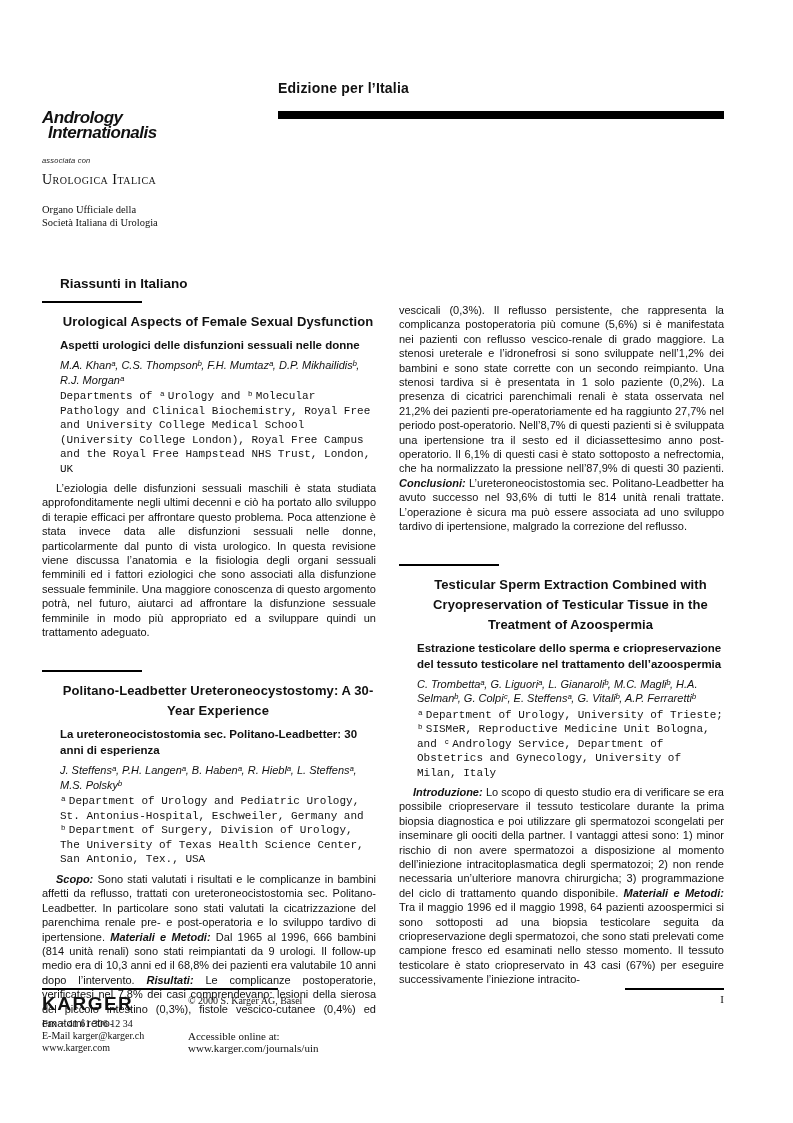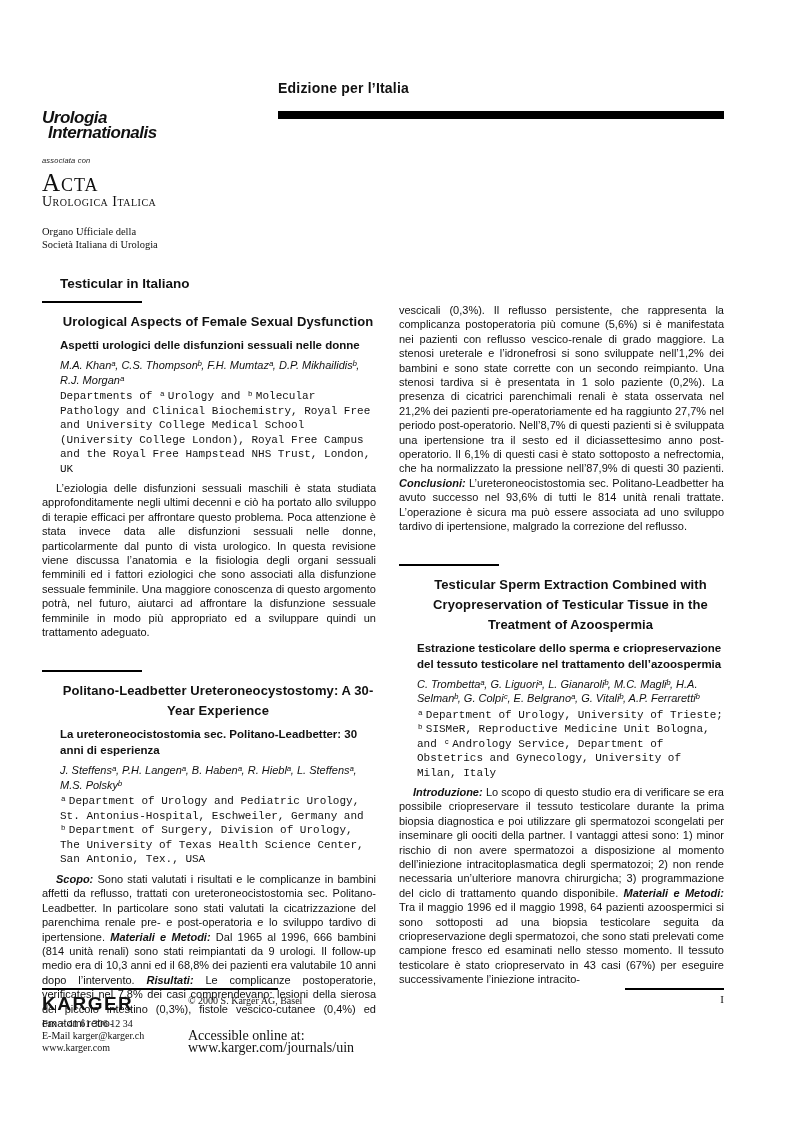--- a/index.html
+++ b/index.html
@@ -71,53 +71,52 @@
     font-family:Liberation Serif, serif;font-size:10px;
   }
   .contact{
     position:absolute;left:42px;top:1018px;
     font-family:"Liberation Serif","DejaVu Serif",serif;
     font-size:10px;line-height:12px;
   }
   .online{
     position:absolute;left:188px;top:1030px;
     font-family:"Liberation Serif","DejaVu Serif",serif;
-    font-size:14px;line-height:12px;
+    font-size:11px;line-height:12px;
   }
   .page-number{
     position:absolute;left:700px;top:993px;width:24px;text-align:right;
     font-family:"Liberation Serif","DejaVu Serif",serif;font-size:11px;
   }
 </style>
 </head>
 <body>
 
 <div class="page">
 
   <div class="edition-title">Edizione per l’Italia</div>
   <div class="header-bar"></div>
 
   <div class="masthead">
     <div class="journal-logo">
-      <div class="l1">Urologia</div>
+      <div class="l1">Andrology</div>
       <div class="l2">Internationalis</div>
     </div>
     <div class="associata">associata con</div>
     <div class="acta">
-      <div class="a1">Acta</div>
       <div class="a2">Urologica Italica</div>
     </div>
     <div class="organo">
       <div>Organo Ufficiale della</div>
       <div>Società Italiana di Urologia</div>
     </div>
   </div>
 
   <div class="col col-left">
-    <div class="section-title">Testicular in Italiano</div>
+    <div class="section-title">Riassunti in Italiano</div>
     <div class="rule"></div>
 
     <div>
       <div class="art-title">Urological Aspects of Female Sexual Dysfunction</div>
       <div class="art-subtitle">Aspetti urologici delle disfunzioni sessuali nelle donne</div>
       <div class="art-authors">M.A. Khanᵃ, C.S. Thompsonᵇ, F.H. Mumtazᵃ, D.P. Mikhailidisᵇ, R.J. Morganᵃ</div>
       <div class="art-affil">Departments of ᵃ Urology and ᵇ Molecular Pathology and Clinical Biochemistry, Royal Free and University College Medical School (University College London), Royal Free Campus and the Royal Free Hampstead NHS Trust, London, UK</div>
       <div class="abstract indent"><span>L’eziologia delle disfunzioni sessuali maschili è stata studiata approfonditamente negli ultimi decenni e ciò ha portato allo sviluppo di terapie efficaci per affrontare questo problema. Poca attenzione è stata invece data alle disfunzioni sessuali nelle donne, particolarmente dal punto di vista urologico. In questa revisione viene discussa l’anatomia e la fisiologia degli organi sessuali femminili ed i fattori eziologici che sono associati alla disfunzione sessuale femminile. Una maggiore conoscenza di questo argomento potrà, nel futuro, aiutarci ad affrontare la disfunzione sessuale femminile in modo più appropriato ed a sviluppare quindi un trattamento adeguato.</span></div>
     </div>
 
@@ -133,21 +132,21 @@
   </div>
 
   <div class="col col-right">
     <div class="abstract continuation"><span>vescicali (0,3%). Il reflusso persistente, che rappresenta la complicanza postoperatoria più comune (5,6%) si è manifestata nei pazienti con reflusso vescico-renale di grado maggiore. La stenosi ureterale e l’idronefrosi si sono sviluppate nell’1,2% dei bambini e sono state corrette con un secondo reimpianto. Una stenosi tardiva si è presentata in 1 solo paziente (0,2%). La presenza di cicatrici parenchimali renali è stata osservata nel 21,2% dei pazienti pre-operatoriamente ed ha raggiunto 27,7% nel periodo post-operatorio. Nell’8,7% di questi pazienti si è sviluppata una ipertensione tra il sesto ed il diciassettesimo anno post-operatorio. Il 6,1% di questi casi è stato sottoposto a nefrectomia, che ha normalizzato la pressione nell’87,9% di questi 30 pazienti. </span><span class="run-em">Conclusioni: </span><span>L’ureteroneocistostomia sec. Politano-Leadbetter ha avuto successo nel 93,6% di tutti le 814 unità renali trattate. L’operazione è sicura ma può essere associata ad uno sviluppo tardivo di ipertensione, malgrado la correzione del reflusso.</span></div>
 
     <div class="rule r3"></div>
 
     <div>
       <div class="art-title">Testicular Sperm Extraction Combined with Cryopreservation of Testicular Tissue in the Treatment of Azoospermia</div>
       <div class="art-subtitle">Estrazione testicolare dello sperma e criopreservazione del tessuto testicolare nel trattamento dell’azoospermia</div>
-      <div class="art-authors">C. Trombettaᵃ, G. Liguoriᵃ, L. Gianaroliᵇ, M.C. Magliᵇ, H.A. Selmanᵇ, G. Colpiᶜ, E. Belgranoᵃ, G. Vitaliᵇ, A.P. Ferrarettiᵇ</div>
+      <div class="art-authors">C. Trombettaᵃ, G. Liguoriᵃ, L. Gianaroliᵇ, M.C. Magliᵇ, H.A. Selmanᵇ, G. Colpiᶜ, E. Steffensᵃ, G. Vitaliᵇ, A.P. Ferrarettiᵇ</div>
       <div class="art-affil">ᵃ Department of Urology, University of Trieste; ᵇ SISMeR, Reproductive Medicine Unit Bologna, and ᶜ Andrology Service, Department of Obstetrics and Gynecology, University of Milan, Italy</div>
       <div class="abstract indent"><span class="run-em">Introduzione: </span><span>Lo scopo di questo studio era di verificare se era possibile criopreservare il tessuto testicolare durante la prima biopsia diagnostica e poi utilizzare gli spermatozoi scongelati per inseminare gli oociti della partner. I vantaggi attesi sono: 1) minor rischio di non avere spermatozoi a disposizione al momento dell’iniezione intracitoplasmatica degli spermatozoi; 2) non rende necessaria un’ulteriore manovra chirurgicha; 3) programmazione del ciclo di trattamento quando disponibile. </span><span class="run-em">Materiali e Metodi: </span><span>Tra il maggio 1996 ed il maggio 1998, 64 pazienti azoospermici si sono sottoposti ad una biopsia testicolare seguita da criopreservazione degli spermatozoi, che sono stati prelevati come campione fresco ed esaminati nello stesso momento. Il tessuto testicolare è stato criopreservato in 43 casi (67%) per eseguire successivamente l’iniezione intracito-</span></div>
     </div>
   </div>
 
   <div class="footer-rule-left"></div>
   <div class="footer-rule-right"></div>
   <div class="karger-logo">KARGER</div>
   <div class="copyright">© 2000 S. Karger AG, Basel</div>
   <div class="contact">

